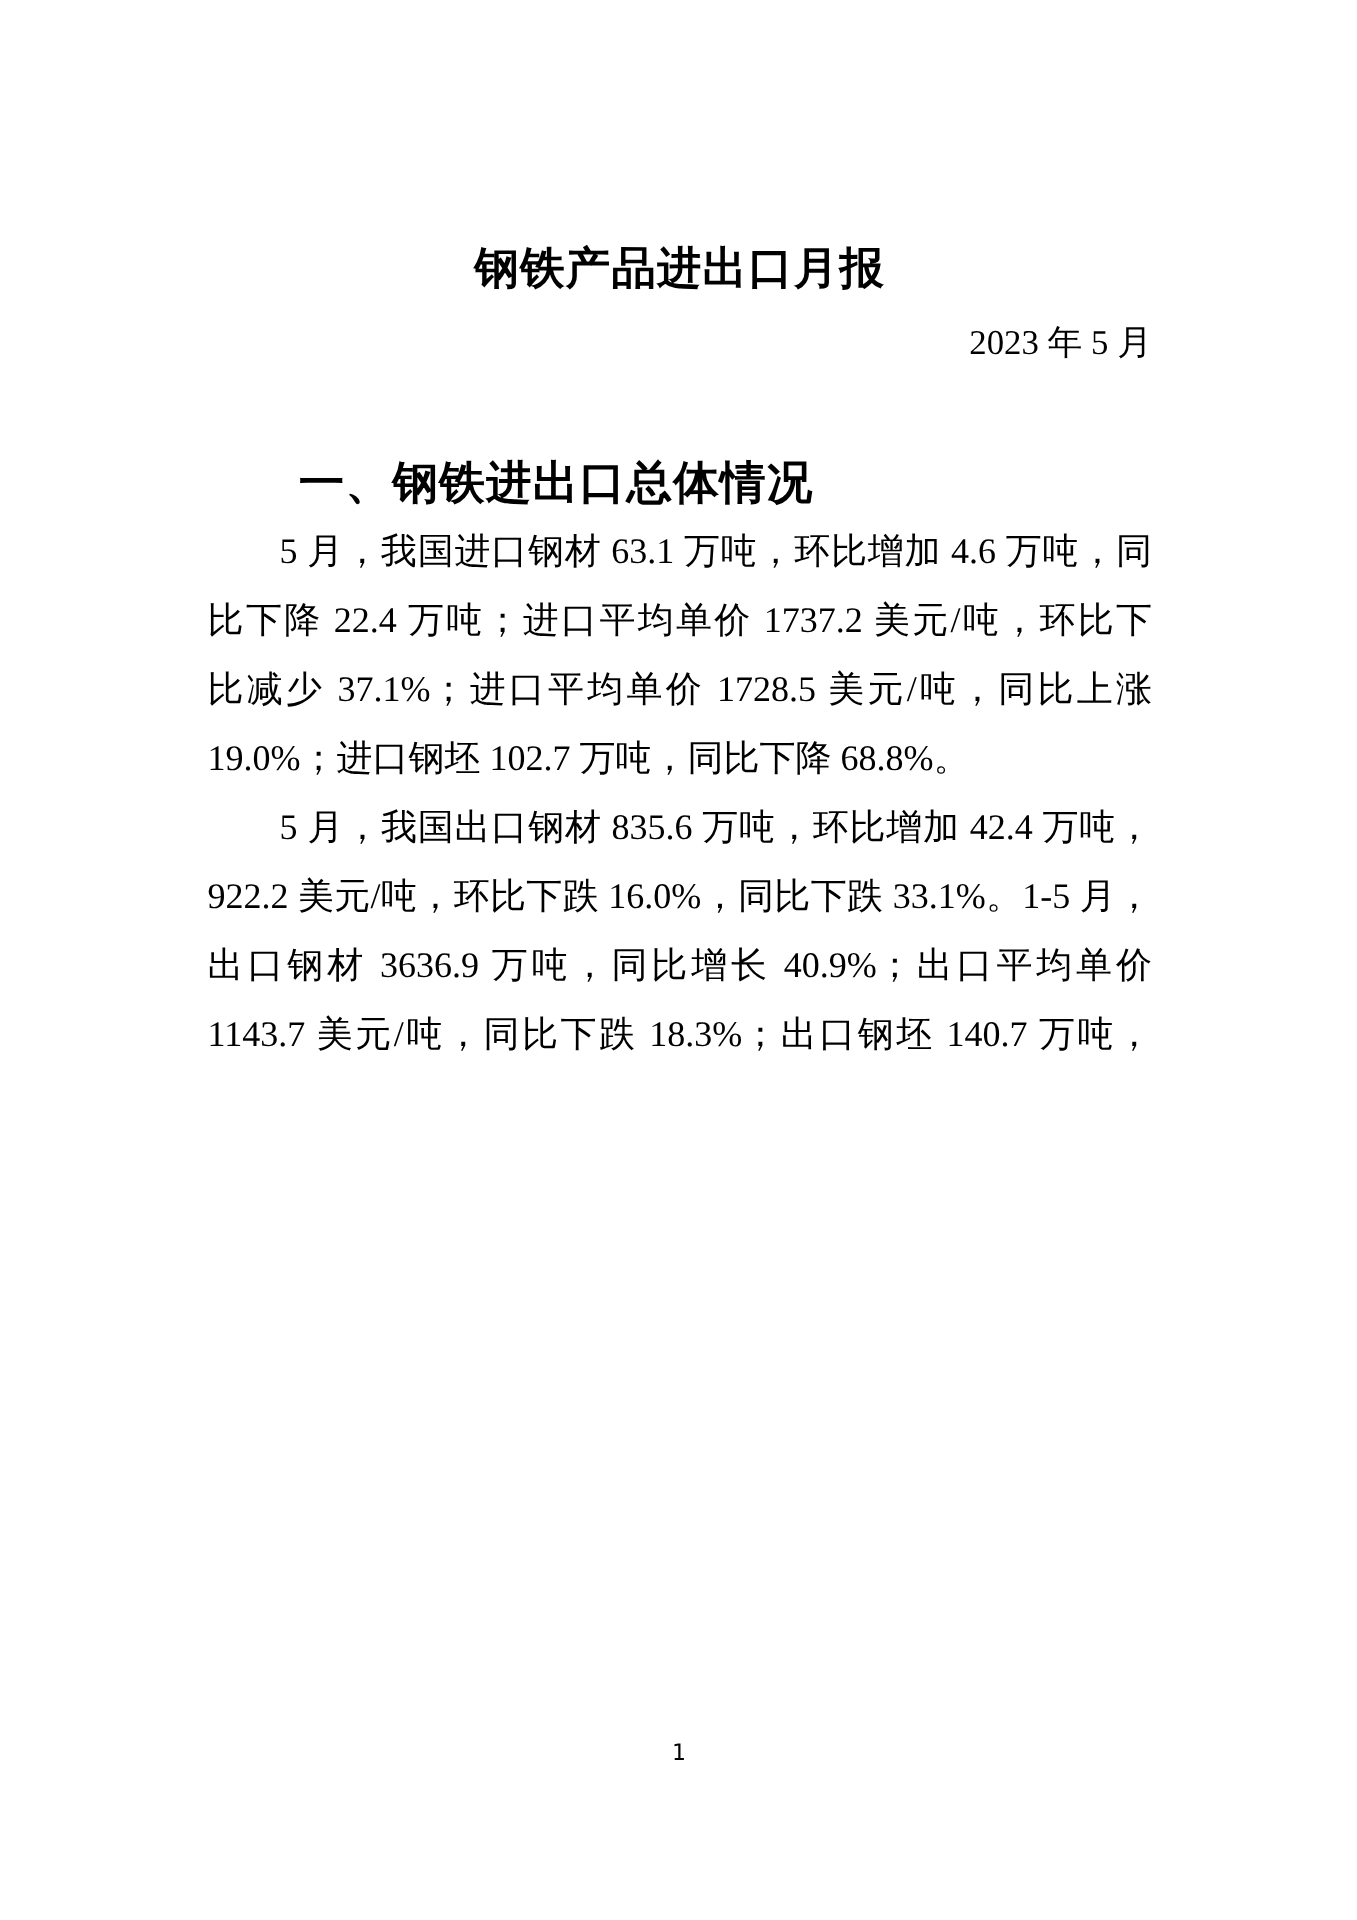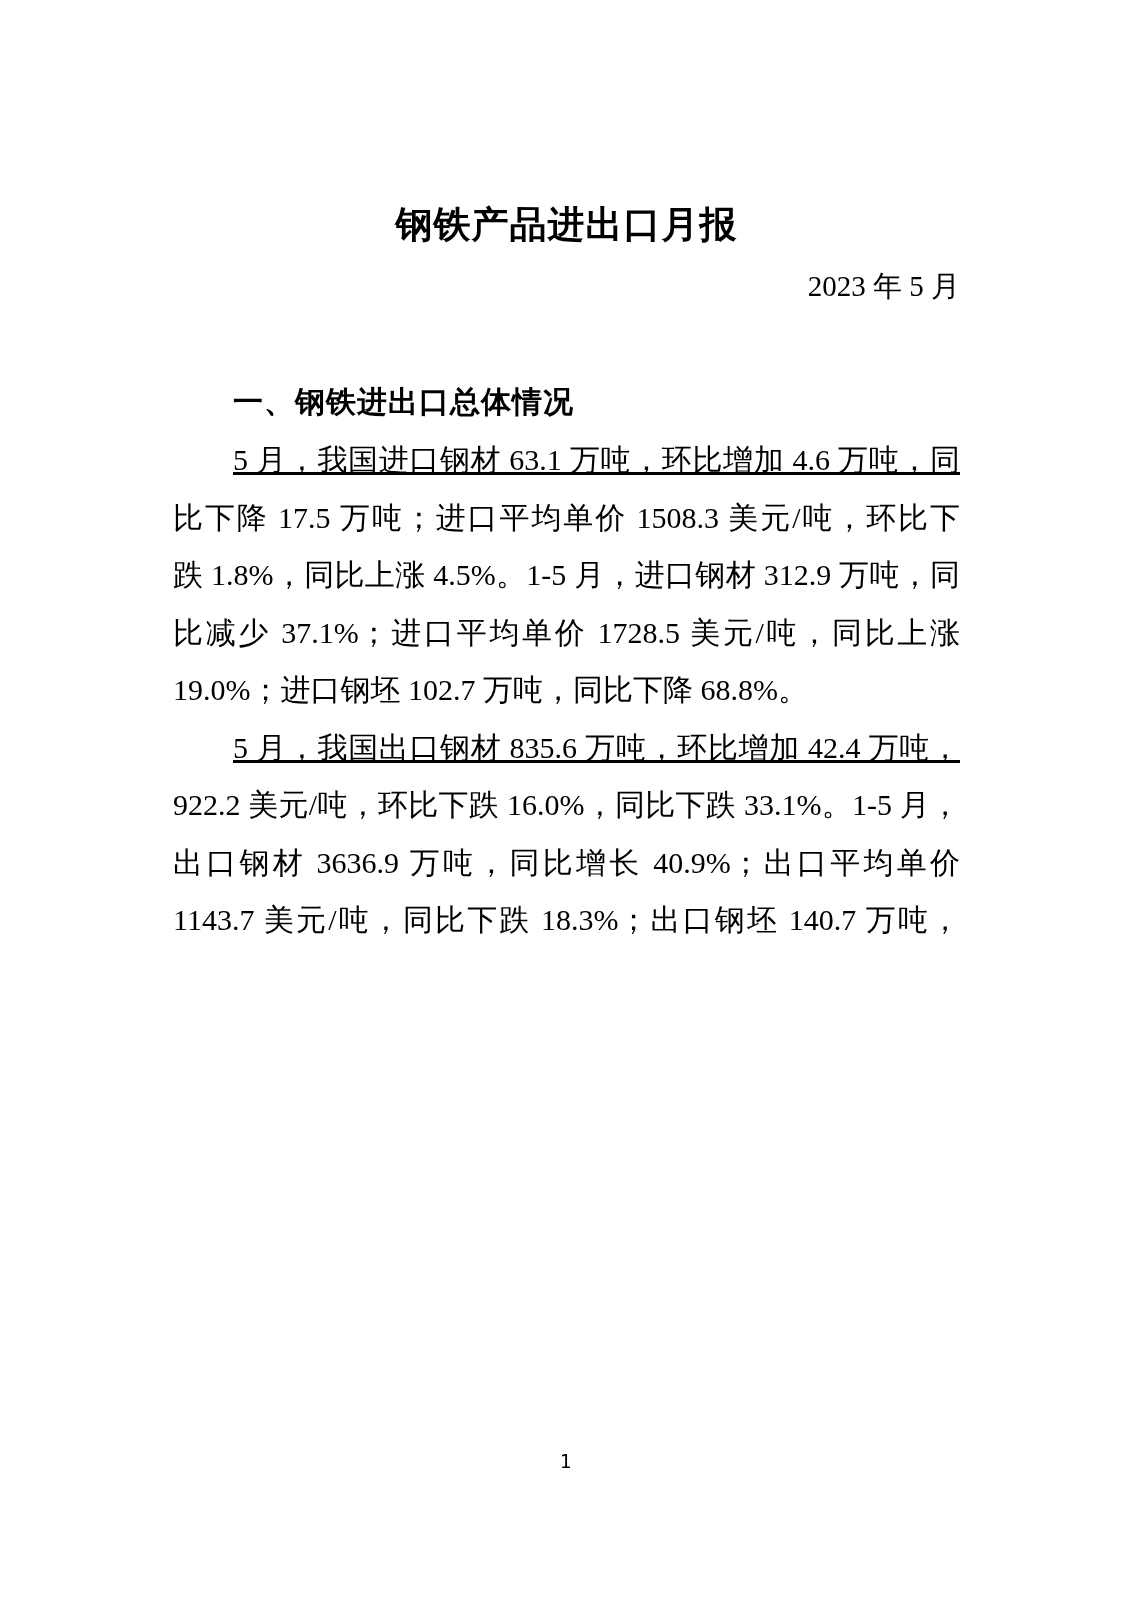--- a/index.html
+++ b/index.html
@@ -29,21 +29,21 @@
   }
   .subtitle {
     margin-top: 20px;
     font-size: 29px;
     line-height: 36px;
     text-align: right;
     font-weight: normal;
   }
   .heading {
     margin: 77px 0 0 0;
-    font-size: 30px;
+    font-size: 38px;
     line-height: 42px;
     font-weight: bold;
     font-family: "DejaVu Sans", "Liberation Sans", sans-serif;
     text-indent: 2em;
     letter-spacing: 1px;
   }
   .body-text {
     margin-top: 8px;
     font-size: 30px;
   }
@@ -52,21 +52,20 @@
     padding: 0;
   }
   .line {
     display: block;
     line-height: 57.5px;
     text-align: justify;
     text-align-last: justify;
   }
   .line.first {
     text-indent: 2em;
-    text-decoration: underline;
   }
   .line.last {
     text-align-last: left;
   }
   .page-number {
     position: absolute;
     left: 0;
     right: 0;
     top: 1448px;
     text-align: center;
@@ -83,22 +82,21 @@
   <h1 class="title">钢铁产品进出口月报</h1>
 
   <div class="subtitle">2023 年 5 月</div>
 
   <h2 class="heading">一、钢铁进出口总体情况</h2>
 
   <div class="body-text">
 
     <p class="para">
       <span class="line first">5 月，我国进口钢材 63.1 万吨，环比增加 4.6 万吨，同</span>
-      <span class="line">比下降 17.5 万吨；进口平均单价 1508.3 美元/吨，环比下</span>
-      <span class="line">跌 1.8%，同比上涨 4.5%。1-5 月，进口钢材 312.9 万吨，同</span>
+      <span class="line">比下降 22.4 万吨；进口平均单价 1737.2 美元/吨，环比下</span>
       <span class="line">比减少 37.1%；进口平均单价 1728.5 美元/吨，同比上涨</span>
       <span class="line last">19.0%；进口钢坯 102.7 万吨，同比下降 68.8%。</span>
     </p>
 
     <p class="para">
       <span class="line first">5 月，我国出口钢材 835.6 万吨，环比增加 42.4 万吨，</span>
       <span class="line">922.2 美元/吨，环比下跌 16.0%，同比下跌 33.1%。1-5 月，</span>
       <span class="line">出口钢材 3636.9 万吨，同比增长 40.9%；出口平均单价</span>
       <span class="line">1143.7 美元/吨，同比下跌 18.3%；出口钢坯 140.7 万吨，</span>
     </p>

